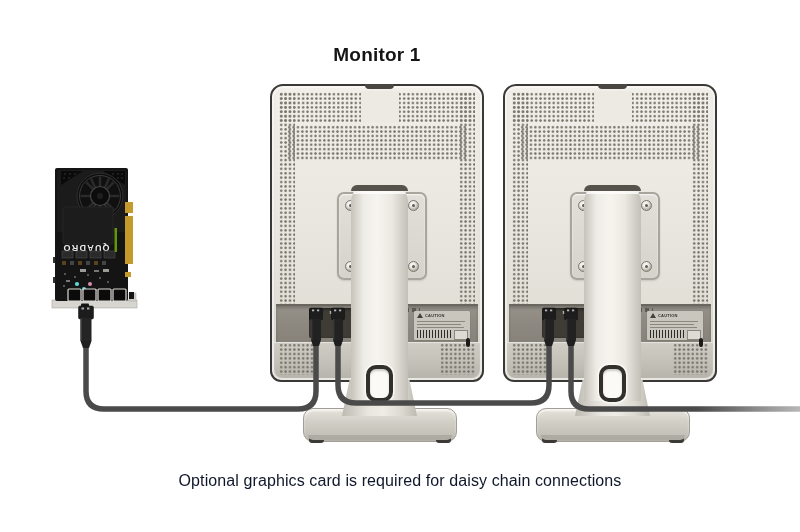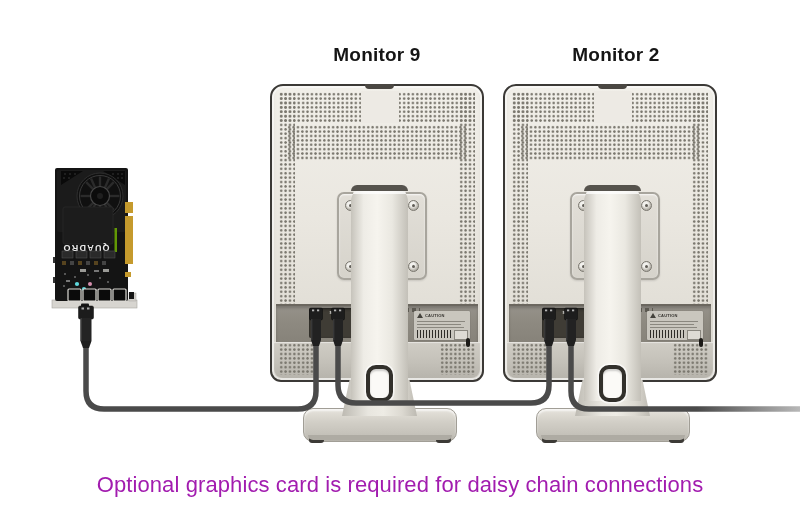--- a/index.html
+++ b/index.html
@@ -13,21 +13,21 @@
     font-size:19px;font-weight:700;color:#151515;letter-spacing:.2px;
   }
   .mon-title.t1{left:277px;}
   .mon-title.t2{left:516px;}
   .to-pc{
     position:absolute;left:112px;top:309px;font-size:24px;font-weight:400;color:#2b2b2b;
     letter-spacing:.5px;
   }
   .caption{
     position:absolute;left:0;top:472px;width:800px;text-align:center;
-    font-size:22px;font-weight:400;color:#a21caf;letter-spacing:.1px;
+    font-size:16px;font-weight:400;color:#0f172a;letter-spacing:.1px;
   }
 
   
   .m{position:absolute;top:84px;width:214px;height:298px;}
   .m.m1{left:270px;}
   .m.m2{left:503px;}
   .m .body{
     position:absolute;left:0;top:0;right:0;bottom:0;
     background:linear-gradient(180deg,#f1efe9 0%,#eae7e0 45%,#e2dfd7 75%,#d9d6ce 100%);
     border:2px solid #3b3936;border-radius:13px 13px 11px 11px;
@@ -145,22 +145,21 @@
   
   .gpu{position:absolute;left:50px;top:162px;width:90px;height:150px;}
   
   .cables{position:absolute;left:0;top:0;width:800px;height:532px;pointer-events:none;}
 </style>
 </head>
 <body>
 
 <div class="canvas">
 
-  <div class="mon-title t1">Monitor 9</div>
-  <div class="mon-title t2">Monitor 2</div>
+  <div class="mon-title t1">Monitor 1</div>
 
   <div class="m m1">
     <div class="body"></div>
     <div class="perf band1"></div>
     <div class="band1-gap"></div>
     <div class="perf band2"></div>
     <div class="perf strip-l"></div>
     <div class="perf strip-r"></div>
     <div class="top-notch"></div>
     <div class="vesa">

